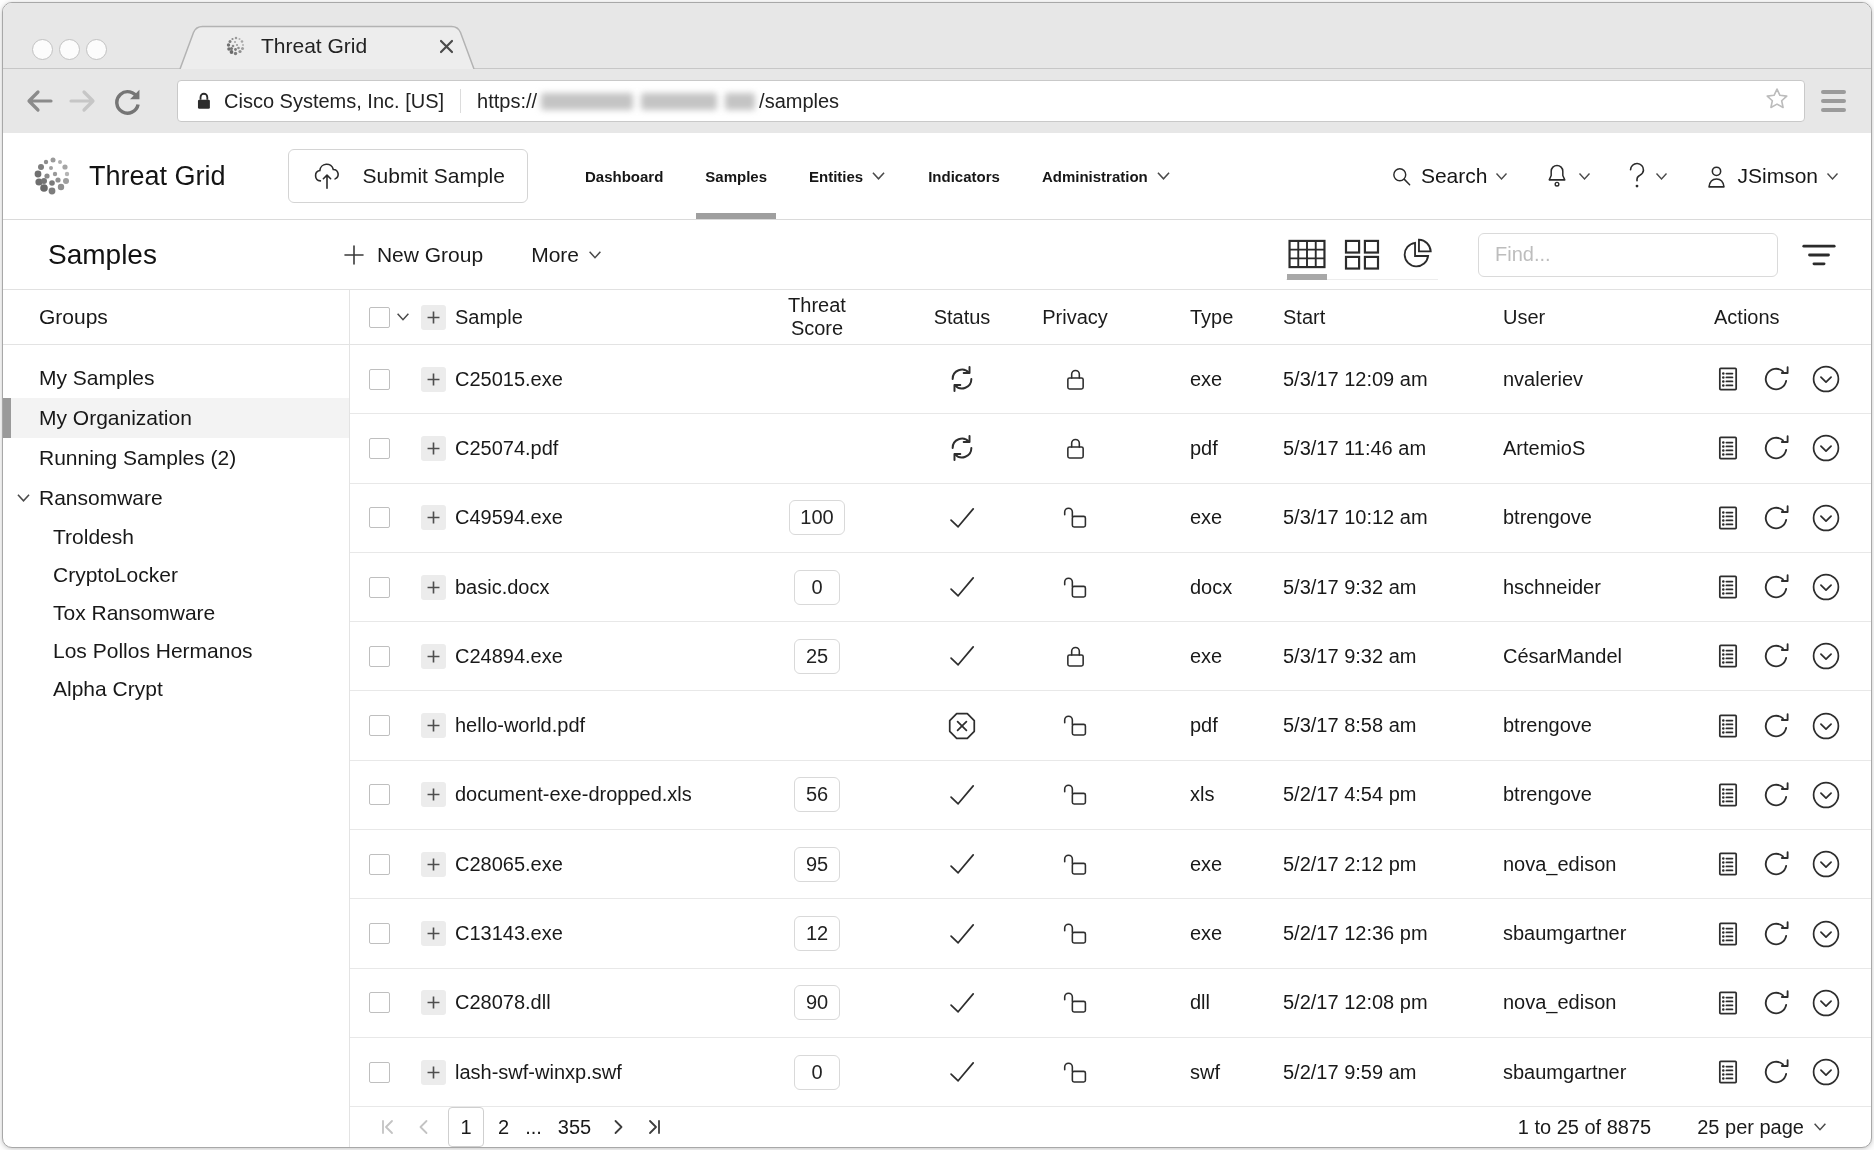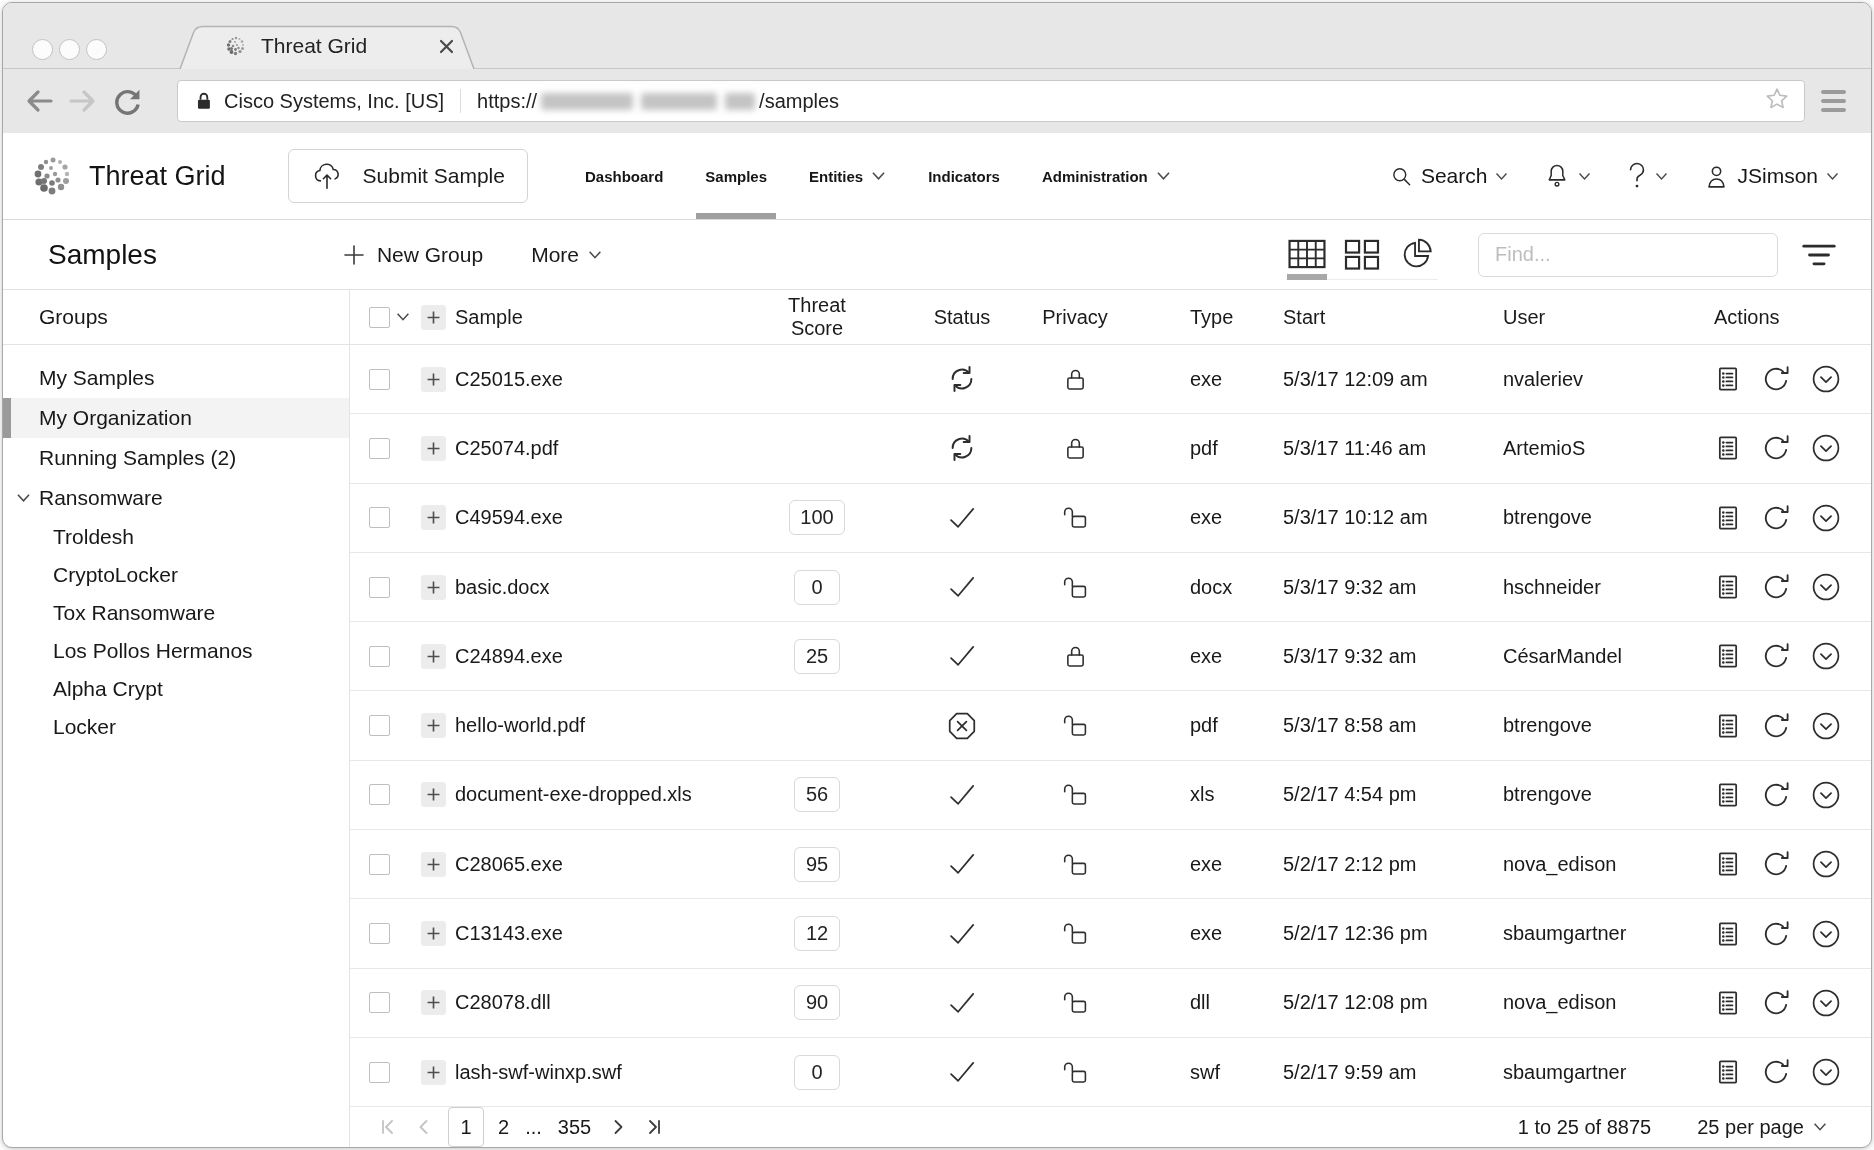--- a/index.html
+++ b/index.html
@@ -379,23 +379,20 @@
           </div>
           <div class="side-item lvl1">
             <span>Tox Ransomware</span>
           </div>
           <div class="side-item lvl1">
             <span>Los Pollos Hermanos</span>
           </div>
           <div class="side-item lvl1">
             <span>Alpha Crypt</span>
           </div>
-          <div class="side-item lvl1">
-            <span>Locker</span>
-          </div>
         </div>
     </aside>
 
     <main class="tablearea">
       <div class="tgrid thead">
         <span class="selcell">
           <span class="checkbox"></span>
           <svg width="14" height="10" viewBox="0 0 13 9">
               <path d="M1.5 1.5 6.5 7l5-5.5" fill="none" stroke="#4a4a4a" stroke-width="1.4"></path>
             </svg>

